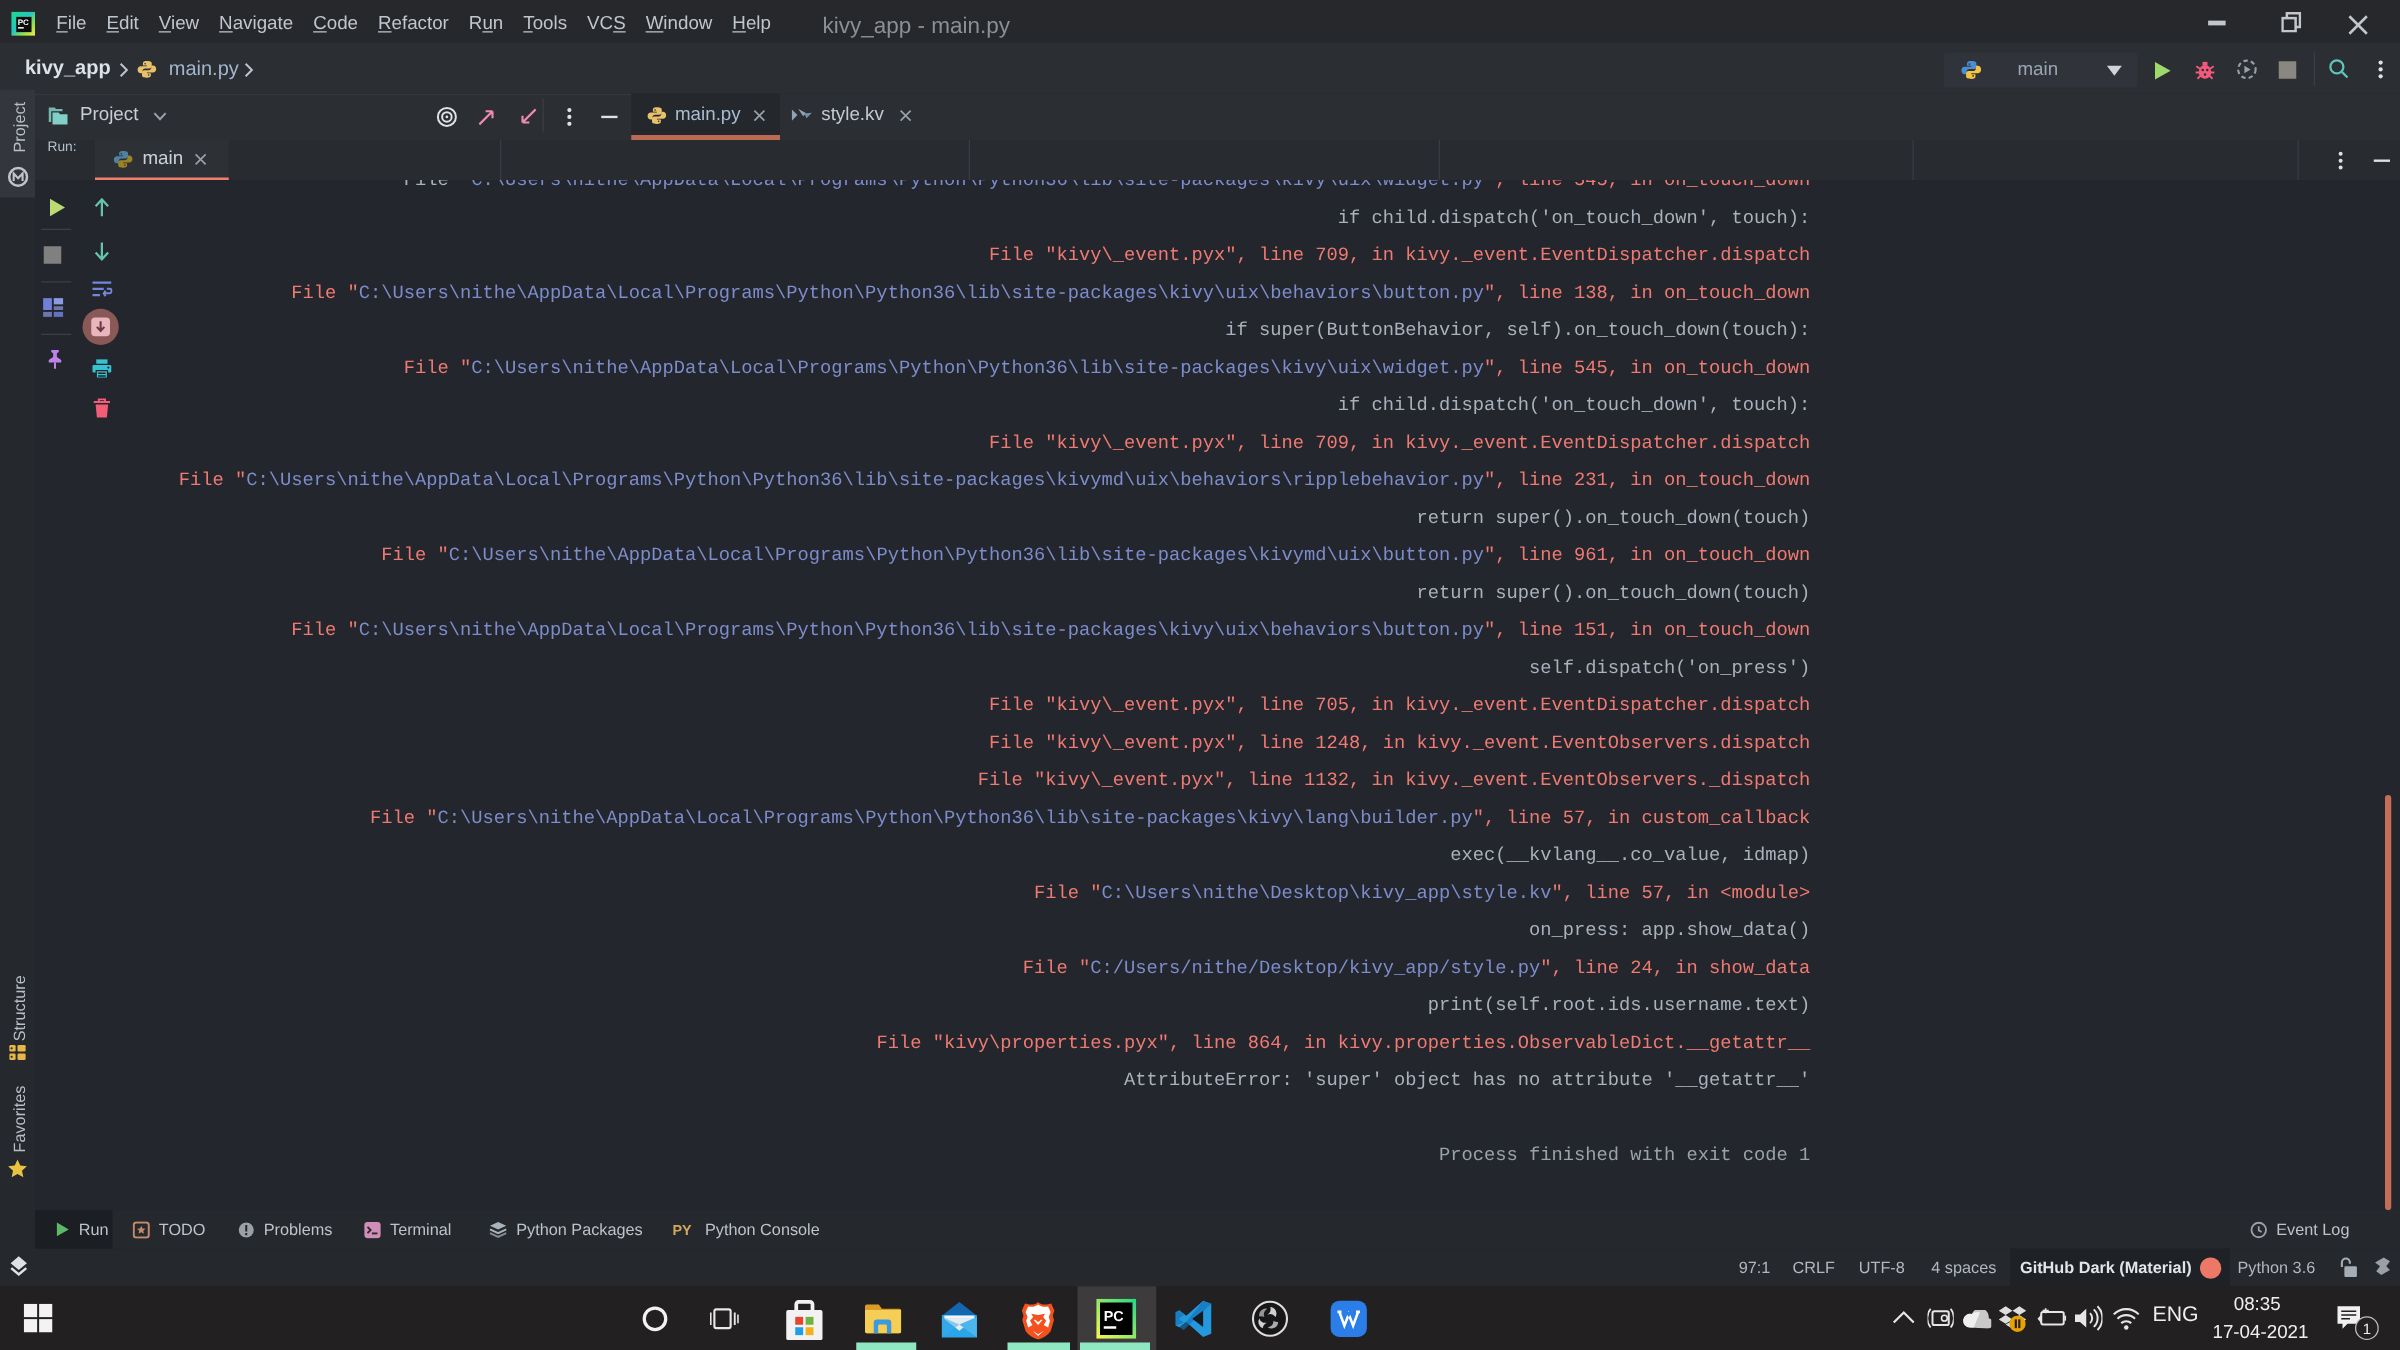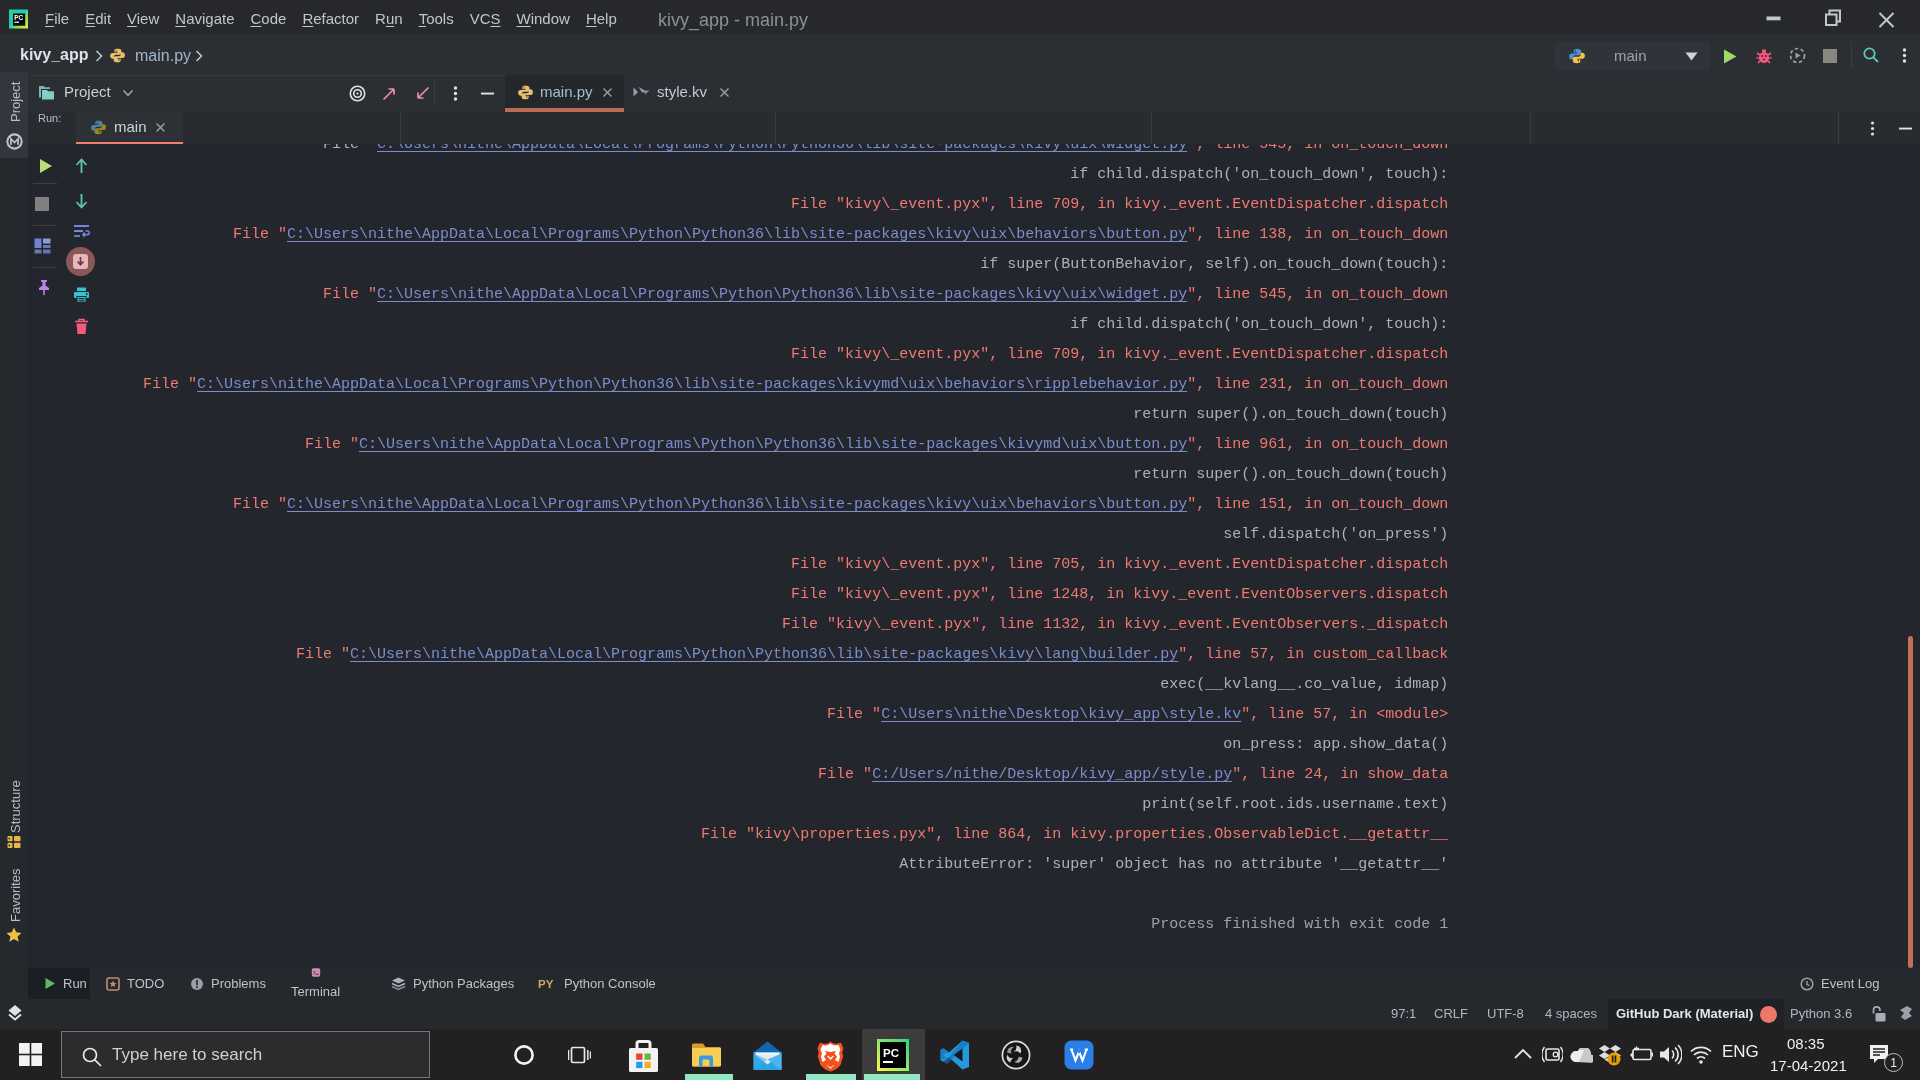--- a/index.html
+++ b/index.html
@@ -22,21 +22,21 @@
 
 #row4 { left:28px; top:112px; width:1892px; height:32px; background:#282b30; }
 #runtab-ul { position:absolute; left:48px; top:30px; width:107px; height:5px; background:#ef7e6c; }
 
 #stripe { left:0; top:72px; width:28px; height:928px; background:#25282d; }
 .vtext { position:absolute; color:#b9bec5; font-size:13px; transform-origin:0 0; transform:rotate(-90deg); white-space:nowrap; }
 
 #console { left:28px; top:144px; width:1892px; height:824px; background:#23262c; overflow:hidden; }
 #console pre { position:absolute; left:97px; top:-14px; font-family:"Liberation Mono", monospace; font-size:15px; line-height:30px; color:#a9b1bd; }
 #console .e { color:#ef7a72; }
-#console a { color:#7d8ccb; text-decoration:underline; text-underline-offset:3px; }
+#console a { color:#7d8ccb; text-underline-offset:3px; }
 #console .it { color:#9aa2ac; }
 #scrollv { position:absolute; left:1880px; top:492px; width:5px; height:332px; background:#e07a5f; border-radius:3px; opacity:.85; }
 
 #toolbar { left:0; top:968px; width:1920px; height:31px; background:#25282c; color:#bdc3c9; font-size:13px; }
 #toolbar .item { position:absolute; top:0; height:31px; display:flex; align-items:center; gap:7px; }
 
 #status { left:0; top:999px; width:1920px; height:30px; background:#25282c; color:#b2b7be; font-size:13px; }
 #status .item { position:absolute; top:7px; }
 
 #taskbar { left:0; top:1029px; width:1920px; height:51px; background:#222021; }
@@ -328,21 +328,21 @@
         <span>TODO</span>
     </div>
     <div class="item" style="left:190px;">
       <svg width="14" height="14" viewBox="0 0 14 14">
           <circle cx="7" cy="7" r="6" fill="#9aa0a6"></circle>
           <rect x="6.2" y="3" width="1.6" height="5.2" fill="#22252a"></rect>
           <rect x="6.2" y="9.4" width="1.6" height="1.8" fill="#22252a"></rect>
         </svg>
         <span>Problems</span>
     </div>
-    <div class="item" style="left:291px;flex-direction:column;">
+    <div class="item" style="left:291px;">
       <svg width="14" height="14" viewBox="0 0 14 14">
           <rect x="0.5" y="0.5" width="13" height="13" rx="2.5" fill="#cf8eb8"></rect>
           <path d="M3 4.5 L5.5 7 L3 9.5" stroke="#33262e" stroke-width="1.5" fill="none"></path>
           <rect x="6.5" y="9" width="4.5" height="1.5" fill="#33262e"></rect>
         </svg>
         <span>Terminal</span>
     </div>
     <div class="item" style="left:391px;">
       <svg width="15" height="14" viewBox="0 0 15 14">
           <path d="M7.5 0.5 L14 3.5 L7.5 6.5 L1 3.5 z" fill="#aab3bb"></path>
@@ -386,27 +386,20 @@
         <path d="M2 6 L9 2 L14 5 L11 9 L14 12 L7 16 L3 13 L6 9 z" fill="#9aa0a6"></path>
       </svg>
   </div>
   <div class="abs" id="taskbar">
     <svg style="position:absolute;left:19px;top:14px;" width="23" height="23" viewBox="0 0 23 23">
         <rect x="0" y="0" width="10.7" height="10.7" fill="#f3f3f3"></rect>
         <rect x="12.3" y="0" width="10.7" height="10.7" fill="#f3f3f3"></rect>
         <rect x="0" y="12.3" width="10.7" height="10.7" fill="#f3f3f3"></rect>
         <rect x="12.3" y="12.3" width="10.7" height="10.7" fill="#f3f3f3"></rect>
       </svg>
-    <div id="searchbox">
-      <svg style="position:absolute;left:19px;top:14px;" width="22" height="22" viewBox="0 0 22 22">
-          <circle cx="9" cy="9" r="6.5" fill="none" stroke="#e8e8e8" stroke-width="1.7"></circle>
-          <path d="M13.8 13.8 L20 20" stroke="#e8e8e8" stroke-width="1.7"></path>
-        </svg>
-      <span>Type here to search</span>
-    </div>
     <svg style="position:absolute;left:513px;top:15px;" width="22" height="22" viewBox="0 0 22 22">
         <circle cx="11" cy="11" r="8.6" fill="none" stroke="#f2f2f2" stroke-width="2.6"></circle>
       </svg>
     <svg style="position:absolute;left:568px;top:15px;" width="23" height="22" viewBox="0 0 23 22">
         <rect x="3.5" y="3.5" width="13" height="15" rx="1.5" fill="none" stroke="#e8e8e8" stroke-width="1.7"></rect>
         <path d="M0.5 6 v10 M19.8 6 v10 M22.5 7.5 v7" stroke="#e8e8e8" stroke-width="1.5"></path>
       </svg>
     <svg style="position:absolute;left:628px;top:10px;" width="31" height="34" viewBox="0 0 31 34">
       <path d="M9 10 V4.5 a2 2 0 0 1 2-2 h9 a2 2 0 0 1 2 2 V10" fill="none" stroke="#f2f2f2" stroke-width="3"></path>
       <rect x="1" y="9" width="29" height="24" rx="1.5" fill="#f2f2f2"></rect>

